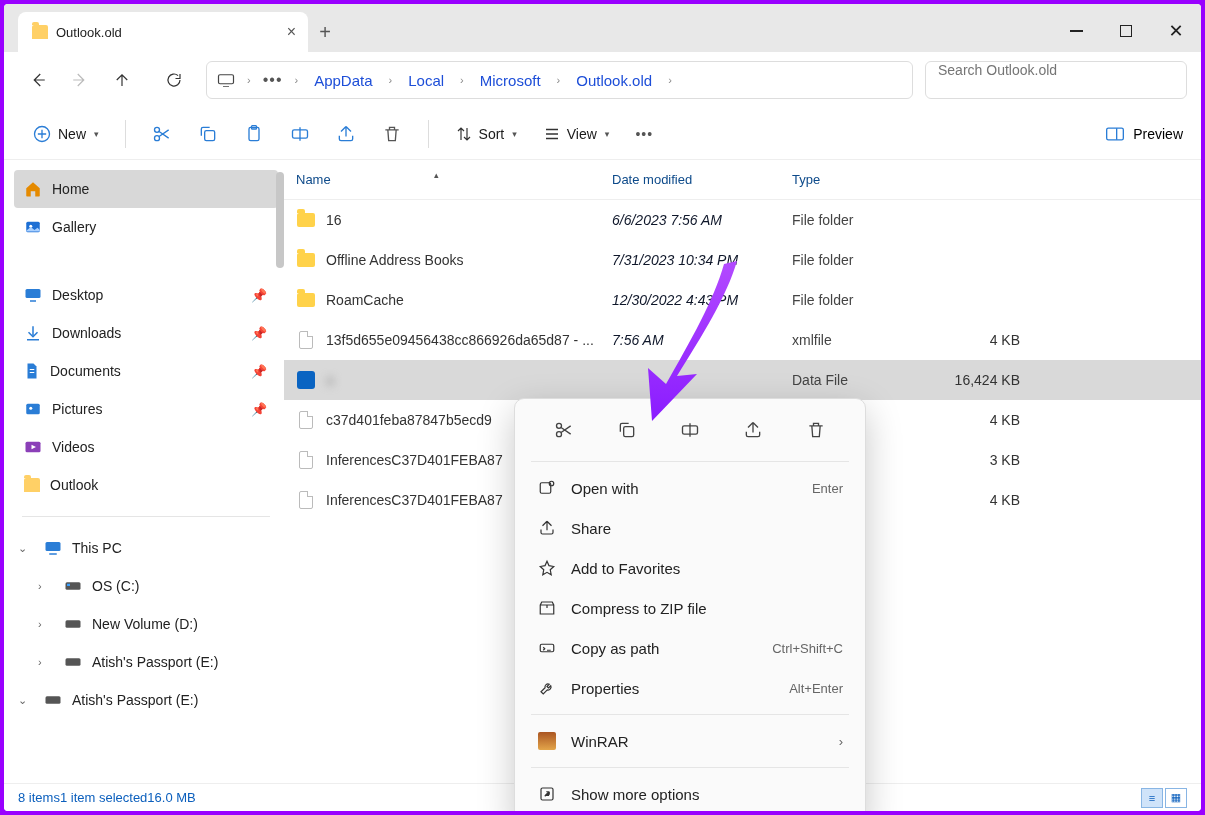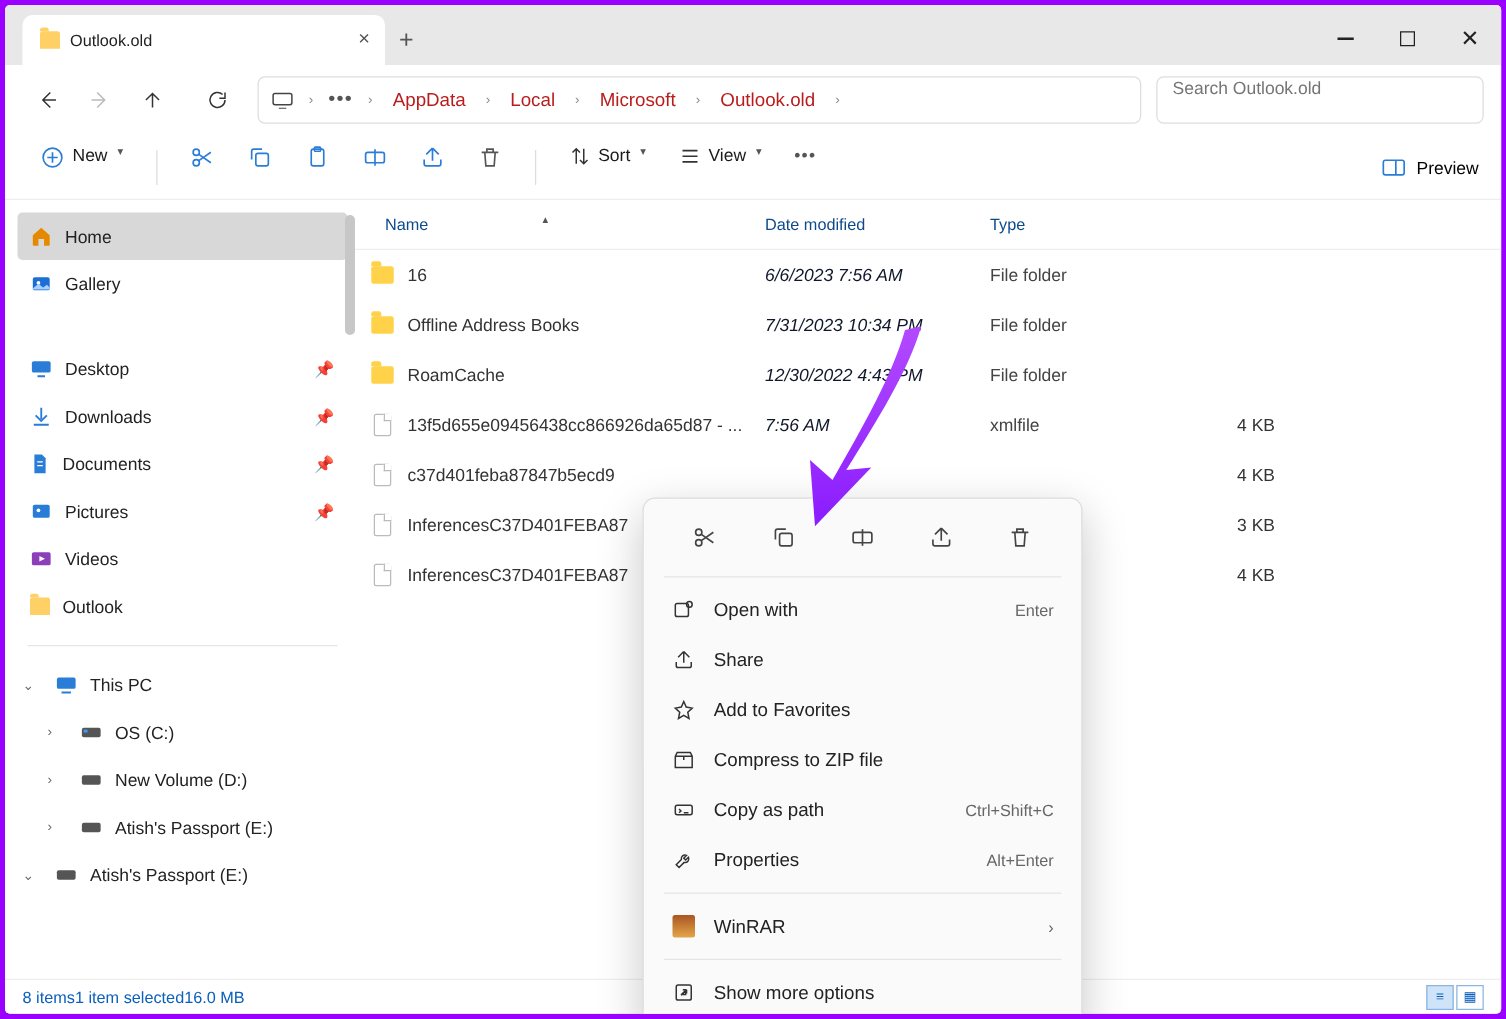--- a/index.html
+++ b/index.html
@@ -19,48 +19,48 @@
   .win-btn.min span { width:13px; height:1.5px; background:#222; display:block; }
   .win-btn.max span { width:12px; height:12px; border:1.5px solid #222; display:block; }
   .win-btn.close { font-size:18px; }
   
   
   .navbar { height:56px; background:#fff; display:flex; align-items:center; padding:0 14px; gap:2px; }
   .nav-btn { width:40px; height:36px; display:flex; align-items:center; justify-content:center; color:#333; border-radius:4px; }
   .nav-btn.dis { color:#bbb; }
   .nav-sep { width:8px; }
   .address { flex:1; height:38px; border:1px solid #ddd; border-radius:6px; display:flex; align-items:center; padding:0 10px; margin:0 10px; gap:6px; }
-  .crumb { font-size:15px; color:#b91c1c; padding:0 4px; }
+  .crumb { font-size:15px; color:#1d4ed8; padding:0 4px; }
   .chev { color:#888; font-size:11px; margin:0 6px; }
   .dots { color:#555; letter-spacing:1px; }
   .search { width:262px; height:38px; border:1px solid #ddd; border-radius:6px; display:flex; align-items:flex-start; padding:0 12px; }
   .search input { border:none; outline:none; font-size:14px; color:#666; flex:1; background:transparent; }
   
   
   .toolbar { height:52px; background:#fff; border-bottom:1px solid #eee; display:flex; align-items:center; padding:0 18px; gap:6px; }
-  .tool-btn { height:36px; padding:0 10px; display:flex; align-items:flex-start; gap:6px; border-radius:4px; color:#1a1a1a; font-size:14px; }
+  .tool-btn { height:36px; padding:0 10px; display:flex; align-items:center; gap:6px; border-radius:4px; color:#1a1a1a; font-size:14px; }
   .tool-btn .chev2 { font-size:9px; color:#555; margin-left:2px; }
   .tool-sep { width:1px; height:28px; background:#ddd; margin:0 10px; }
   .preview { margin-left:auto; display:flex; align-items:center; gap:8px; font-size:14px; }
   
   
   .split { display:flex; height:calc(100% - 156px - 28px); }
   .sidebar { width:280px; background:#fff; padding:10px 6px 0 10px; position:relative; }
   .side-item { height:38px; display:flex; align-items:center; gap:10px; padding:0 10px; border-radius:4px; font-size:14px; color:#222; }
   .side-item.active { background:#d8d8d8; }
   .side-item.chev-lead { padding-left:4px; }
   .side-item .pin { margin-left:auto; color:#999; font-size:13px; }
   .side-exp { width:16px; color:#666; font-size:11px; }
   .side-sep { height:1px; background:#e5e5e5; margin:12px 8px; }
   .scroll-ind { position:absolute; right:0; top:12px; width:8px; height:96px; background:#c7c7c7; border-radius:4px; }
   
   .content { flex:1; position:relative; }
   .cols { height:40px; border-bottom:1px solid #eee; display:flex; align-items:center; font-size:13px; color:#0d4a8a; }
   .col { padding:0 8px; }
-  .col.name { width:320px; padding-left:24px; position:relative; }
+  .col.name { width:320px; padding-left:12px; position:relative; }
   .col.name .sort-up { position:absolute; left:150px; top:-2px; font-size:9px; color:#555; }
   .col.date { width:180px; }
   .col.type { width:144px; }
   .col.size { flex:1; }
   .row { height:40px; display:flex; align-items:center; font-size:14px; color:#333; border-bottom:1px solid transparent; padding-right:14px; }
   .row.sel { background:#d9d9d9; }
   .ricon { width:24px; margin-left:10px; margin-right:8px; display:flex; justify-content:center; }
   .folder-ico { width:18px; height:14px; background:#ffd24a; border-radius:2px; position:relative; }
   .folder-ico:before { content:""; position:absolute; top:-4px; left:0; width:8px; height:4px; background:#ffd24a; border-radius:2px 2px 0 0; }
   .file-ico { width:14px; height:18px; border:1.5px solid #bbb; border-radius:2px; position:relative; }
@@ -370,20 +370,29 @@
           </div>
           <div class="row">
             <span class="ricon">
               <span class="file-ico"></span>
             </span>
             <span class="rname">13f5d655e09456438cc866926da65d87 - ...</span>
             <span class="rdate">7:56 AM</span>
             <span class="rtype">xmlfile</span>
             <span class="rsize">4 KB</span>
           </div>
+          <div class="row sel">
+            <span class="ricon">
+              <span class="ost-ico"></span>
+            </span>
+            <span class="rname blur">a</span>
+            <span class="rdate"></span>
+            <span class="rtype">Data File</span>
+            <span class="rsize">16,424 KB</span>
+          </div>
           <div class="row">
             <span class="ricon">
               <span class="file-ico"></span>
             </span>
             <span class="rname">c37d401feba87847b5ecd9</span>
             <span class="rdate"></span>
             <span class="rtype"></span>
             <span class="rsize">4 KB</span>
           </div>
           <div class="row">

